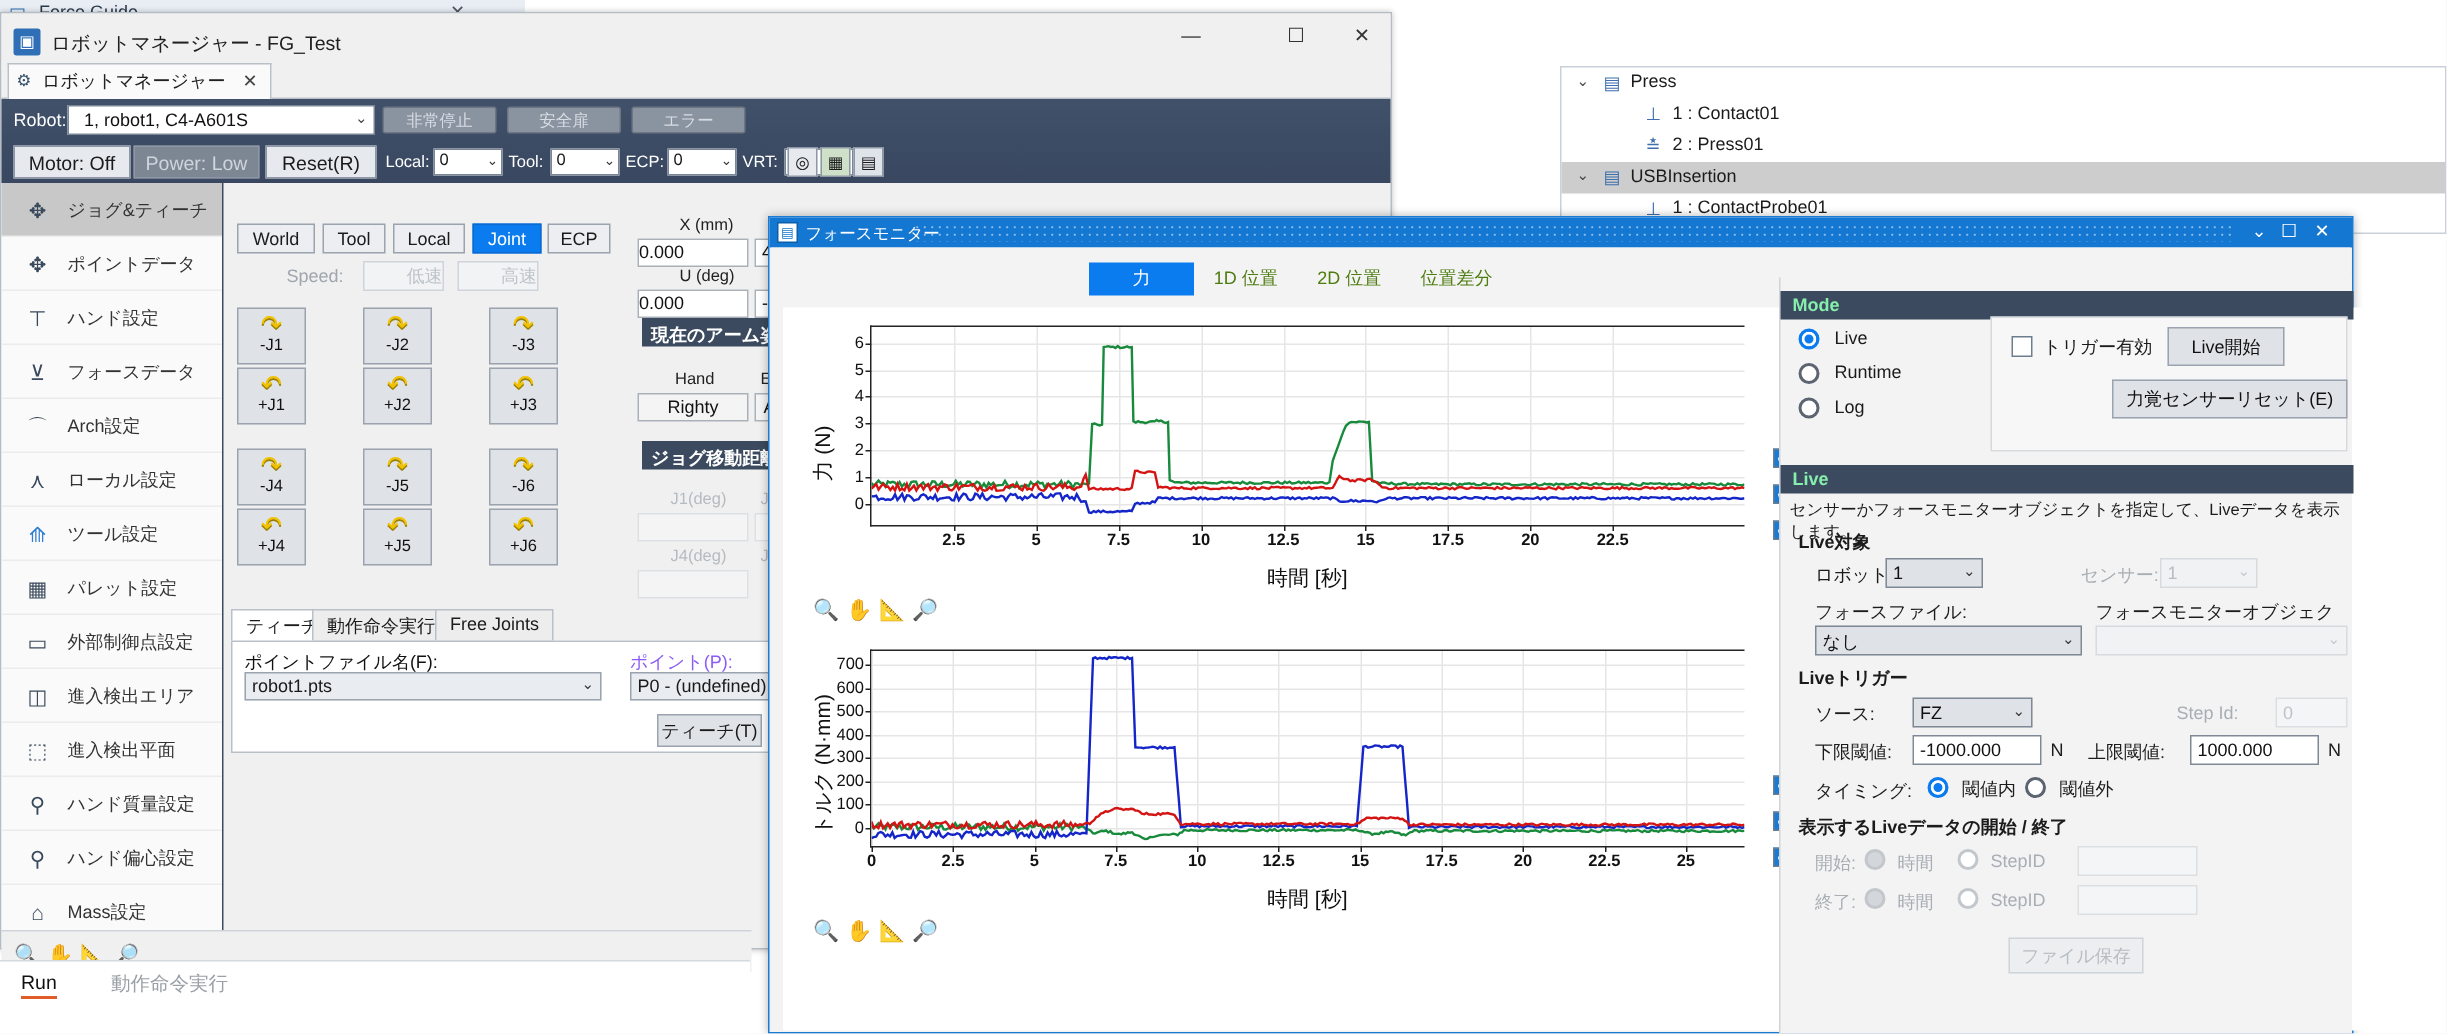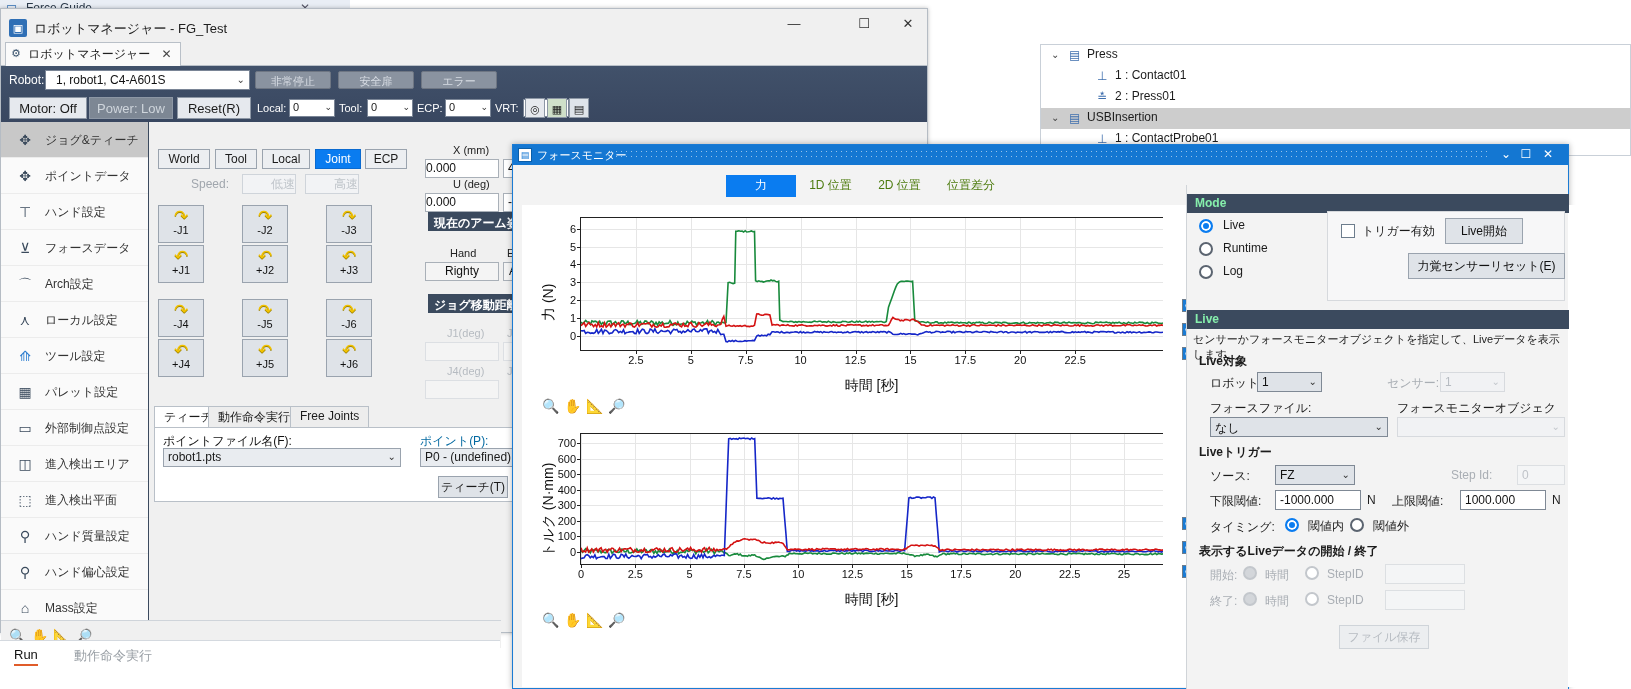--- a/index.html
+++ b/index.html
@@ -84,21 +84,21 @@
   .sitem .si.blue { color:#2f7fd0;}
 
   
   #jog-panel { position:absolute; left:149px; top:113px; width:278px; height:285px; background:#f0f0f0;}
   .secthdr { background:#3b4a5e; color:#fff; font-size:12px; font-weight:bold; padding:3px 6px; height:19px;}
   .modebtn { position:absolute; top:140px; height:20px; border:1px solid #9aa3ae; background:#eceef1; font-size:12px; text-align:center; line-height:19px; color:#1b1b1b;}
   #m-world{left:157px; width:52px;} #m-tool{left:214px; width:42px;} #m-local{left:261px; width:48px;}
   #m-joint{left:314px; width:46px; background:#0a7cf0; color:#fff; border-color:#0a6ad0;}
   #m-ecp{left:364px; width:42px;}
   #speed-lbl { position:absolute; left:190px; top:168px; font-size:12px; color:#a0a6ad;}
-  .spdbtn { position:absolute; top:165px; height:20px; border:1px solid #cfd4da; background:#f2f3f5; color:#bfc4ca; font-size:12px; text-align:right; line-height:19px;}
+  .spdbtn { position:absolute; top:165px; height:20px; border:1px solid #cfd4da; background:#f2f3f5; color:#bfc4ca; font-size:12px; text-align:left; line-height:19px;padding-left:28px;}
   #sp-lo{left:241px; width:54px;} #sp-hi{left:304px; width:54px;}
 
   .jbtn {
     position:absolute; width:46px; height:38px; background:#dfe3e8; border:1px solid #9aa3ae;
     text-align:center; font-size:11px; color:#111;
   }
   .jbtn .arr { display:block; font-size:17px; line-height:19px; color:#f2c200; text-shadow:0 1px 0 #9c8200; margin-top:1px;}
   .jbtn .lb { display:block; font-size:11px; line-height:12px; margin-top:-2px;}
 
   
@@ -147,21 +147,21 @@
   .ftab { position:absolute; top:0; height:22px; font-size:12px; text-align:center; line-height:21px; color:#4d7c0f;}
   .ftab.act { background:#0a7cf0; color:#fff;}
 
   
   #chart-area { position:absolute; left:8px; top:40px; width:1058px; height:482px; background:#fff;}
   .plotbox { position:absolute; background:#fff; border:1px solid #222; border-right:none;}
   .gline-h { position:absolute; left:0; right:0; height:1px; background:#e6e6e6;}
   .gline-v { position:absolute; top:0; bottom:0; width:1px; background:#e6e6e6;}
   .ytick { position:absolute; right:100%; margin-right:5px; font-size:11px; color:#111; transform:translateY(-50%); white-space:nowrap;}
   .ytickmark { position:absolute; right:100%; width:4px; height:1px; background:#222;}
-  .xtick { position:absolute; top:100%; margin-top:4px; font-size:11px; color:#111; transform:translateX(-50%); white-space:nowrap;}
+  .xtick { position:absolute; top:100%; margin-top:4px; font-size:11px; color:#111; transform:translateX(-50%); white-space:nowrap;font-weight:bold;}
   .xtickmark { position:absolute; top:100%; width:1px; height:4px; background:#222;}
   .ylabel { position:absolute; font-size:14px; color:#111; transform:rotate(-90deg); transform-origin:left top; white-space:nowrap;}
   .xlabel { position:absolute; font-size:14px; color:#111; text-align:center;}
 
   .cbrow { position:absolute; font-size:11px; font-weight:bold;}
   .cbox { position:absolute; width:13px; height:13px; background:#1a7bd4; border:1px solid #6d7d8d;}
   .cbox:after { content:"✔"; position:absolute; left:1px; top:-2px; color:#fff; font-size:12px; }
 
   
   #fm-right { position:absolute; left:672px; top:20px; width:382px; height:523px; background:#f3f3f3; border-left:1px solid #d0d4d8;}
@@ -344,21 +344,21 @@
       <div class="ttab act" style="left: 0px;">ティーチ</div>
       <div class="ttab" style="left: 54px;">動作命令実行</div>
       <div class="ttab" style="left: 136px;">Free Joints</div>
     </div>
   <div id="teach-body"></div>
   <div class="abs" style="left:162px; top:424px; font-size:12px; color:#111;">ポイントファイル名(F):</div>
   <div class="abs" style="left:162px; top:439px; width:238px; height:19px; background:#e9ecf0; border:1px solid #9aa3ae; font-size:12px; padding:1px 18px 0 4px;">
     <span>robot1.pts</span>
     <span class="abs" style="right:4px; top:2px; font-size:10px; color:#333;">⌄</span>
   </div>
-  <div class="abs" style="left:419px; top:424px; font-size:12px; color:#0369a1;">ポイント(P):</div>
+  <div class="abs" style="left:419px; top:424px; font-size:12px; color:#8b5cf6;">ポイント(P):</div>
   <div class="abs" style="left:419px; top:439px; width:110px; height:19px; background:#e9ecf0; border:1px solid #9aa3ae; font-size:12px; padding:1px 4px 0 4px; overflow:hidden;">
     <span>P0 - (undefined)</span>
   </div>
   <div class="abs" style="left:437px; top:467px; width:70px; height:22px; background:#dfe3e8; border:1px solid #9aa3ae; font-size:12px; text-align:center; line-height:21px;">ティーチ(T)</div>
 
   <div id="zoom-toolbar-rm">
     <div class="zicon" style="left:8px;">🔍</div>
     <div class="zicon" style="left:30px;">✋</div>
     <div class="zicon" style="left:52px;">📐</div>
     <div class="zicon" style="left:74px;">🔎</div>

